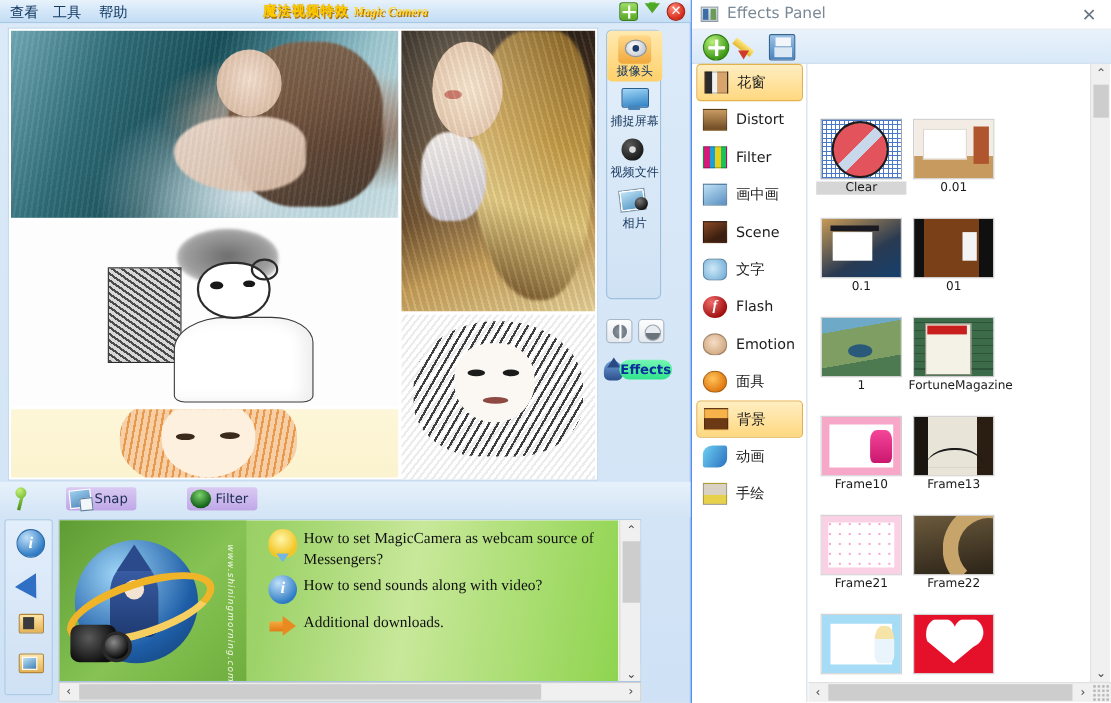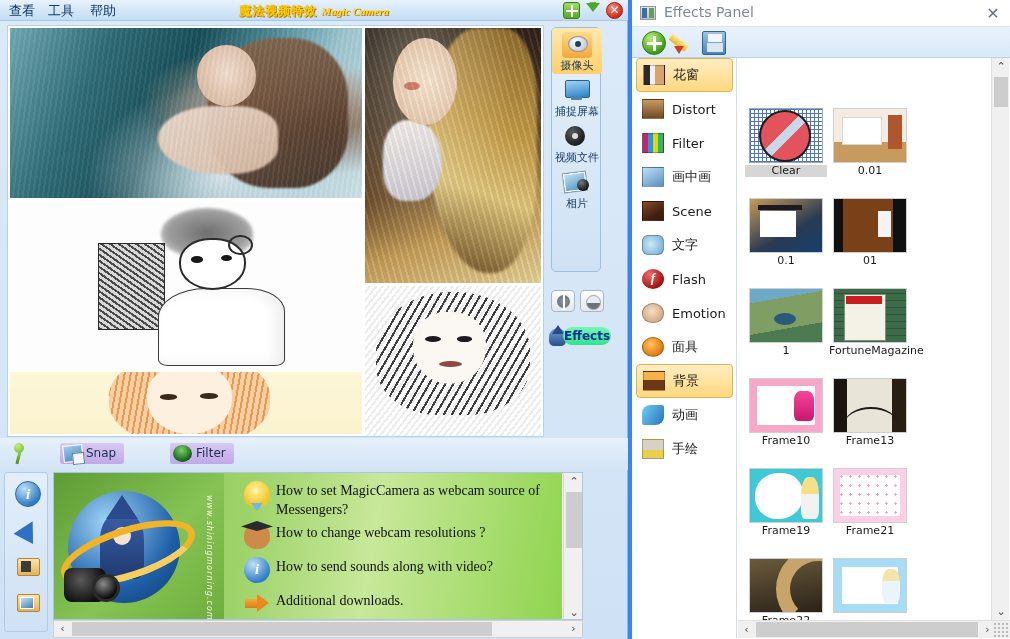--- a/index.html
+++ b/index.html
@@ -383,21 +383,21 @@
   #app-hsb .lf { position:absolute; left:0; top:0; width:17px; height:16px; text-align:center;
       line-height:16px; font-size:11px; color:#4a4a4a; cursor:pointer; font-family:"DejaVu Sans", sans-serif;}
   #app-hsb .rt { position:absolute; right:0; top:0; width:17px; height:16px; text-align:center;
       line-height:16px; font-size:11px; color:#4a4a4a; cursor:pointer; font-family:"DejaVu Sans", sans-serif;}
   #app-hsb .thumb { position:absolute; left:18px; top:1px; width:420px; height:14px;
       background:#cdcdcd; cursor:pointer; }
 
   
   #fx-window {
     position:absolute; left:628px; top:0; width:382px; height:639px;
-    background:#ffffff; border-left:4px solid #3b82f6;
+    background:#ffffff; border-left:1px solid #3b82f6;
   }
   #fx-titlebar {
     position:absolute; left:0; top:0; width:382px; height:27px;
     background:#ffffff; border-bottom:1px solid #e0e6ec;
   }
   #fx-tb-icon {
     position:absolute; left:8px; top:6px; width:16px; height:14px;
     background: linear-gradient(180deg,#dfe6ec,#b9c4cf); border:1px solid #8e9aa6;
   }
   #fx-tb-icon::before { content:""; position:absolute; left:1px; top:1px; width:5px;height:10px; background:#3b6ea5;}
@@ -679,24 +679,20 @@
           <div id="promo-cam"></div>
         </div>
         <div id="promo-url">www.shiningmorning.com</div>
 
         <div id="help-list">
           <div class="help-row">
             <span class="help-ic ic-bulb"></span>
             <span class="help-text">How to set MagicCamera as webcam source of Messengers?</span>
           </div>
           <div class="help-row">
-            <span class="help-ic ic-grad"></span>
-            <span class="help-text">How to change webcam resolutions ?</span>
-          </div>
-          <div class="help-row">
             <span class="help-ic ic-info">i</span>
             <span class="help-text">How to send sounds along with video?</span>
           </div>
           <div class="help-row">
             <span class="help-ic ic-arrow"></span>
             <span class="help-text">Additional downloads.</span>
           </div>
         </div>
       </div>
 
@@ -824,26 +820,20 @@
             <div class="thumb-lb">Frame10</div>
           </div>
           <div class="thumb-cell">
             <div class="thumb-img">
               <div class="t-bridge"></div>
             </div>
             <div class="thumb-lb">Frame13</div>
           </div>
           <div class="thumb-cell">
             <div class="thumb-img">
-              <div class="t-girlstar"></div>
-            </div>
-            <div class="thumb-lb">Frame19</div>
-          </div>
-          <div class="thumb-cell">
-            <div class="thumb-img">
               <div class="t-dots"></div>
             </div>
             <div class="thumb-lb">Frame21</div>
           </div>
           <div class="thumb-cell">
             <div class="thumb-img">
               <div class="t-moon"></div>
             </div>
             <div class="thumb-lb">Frame22</div>
           </div>

